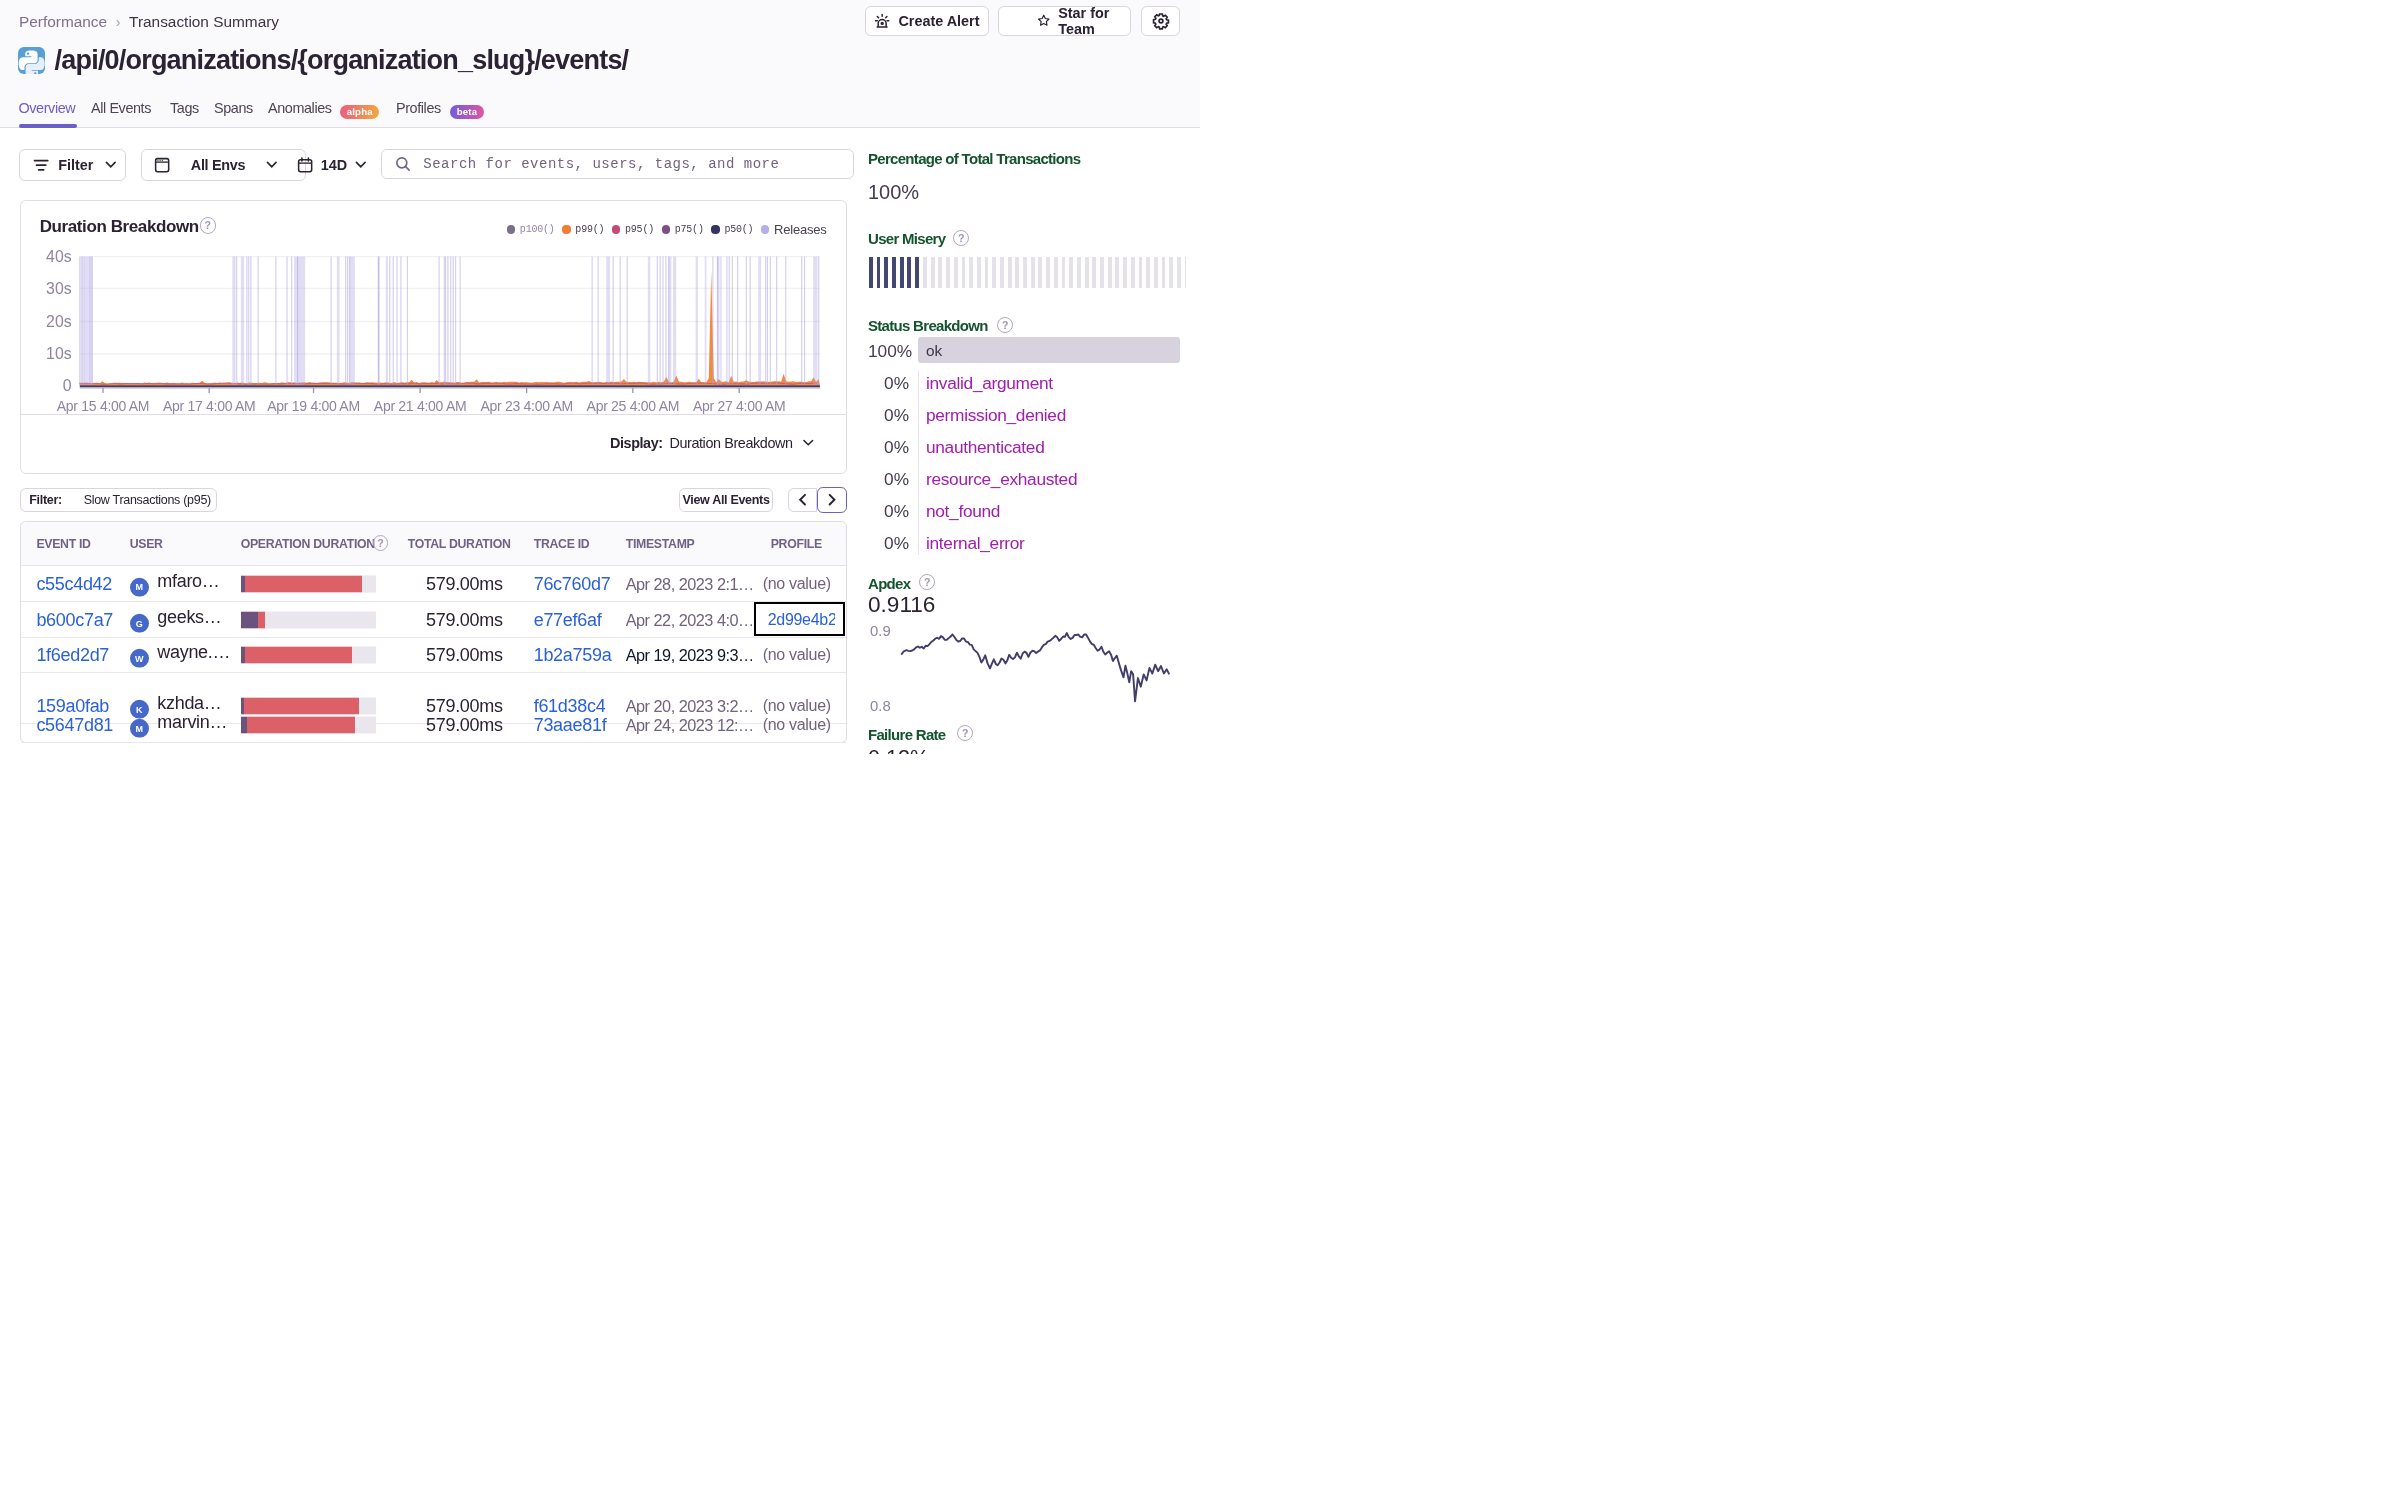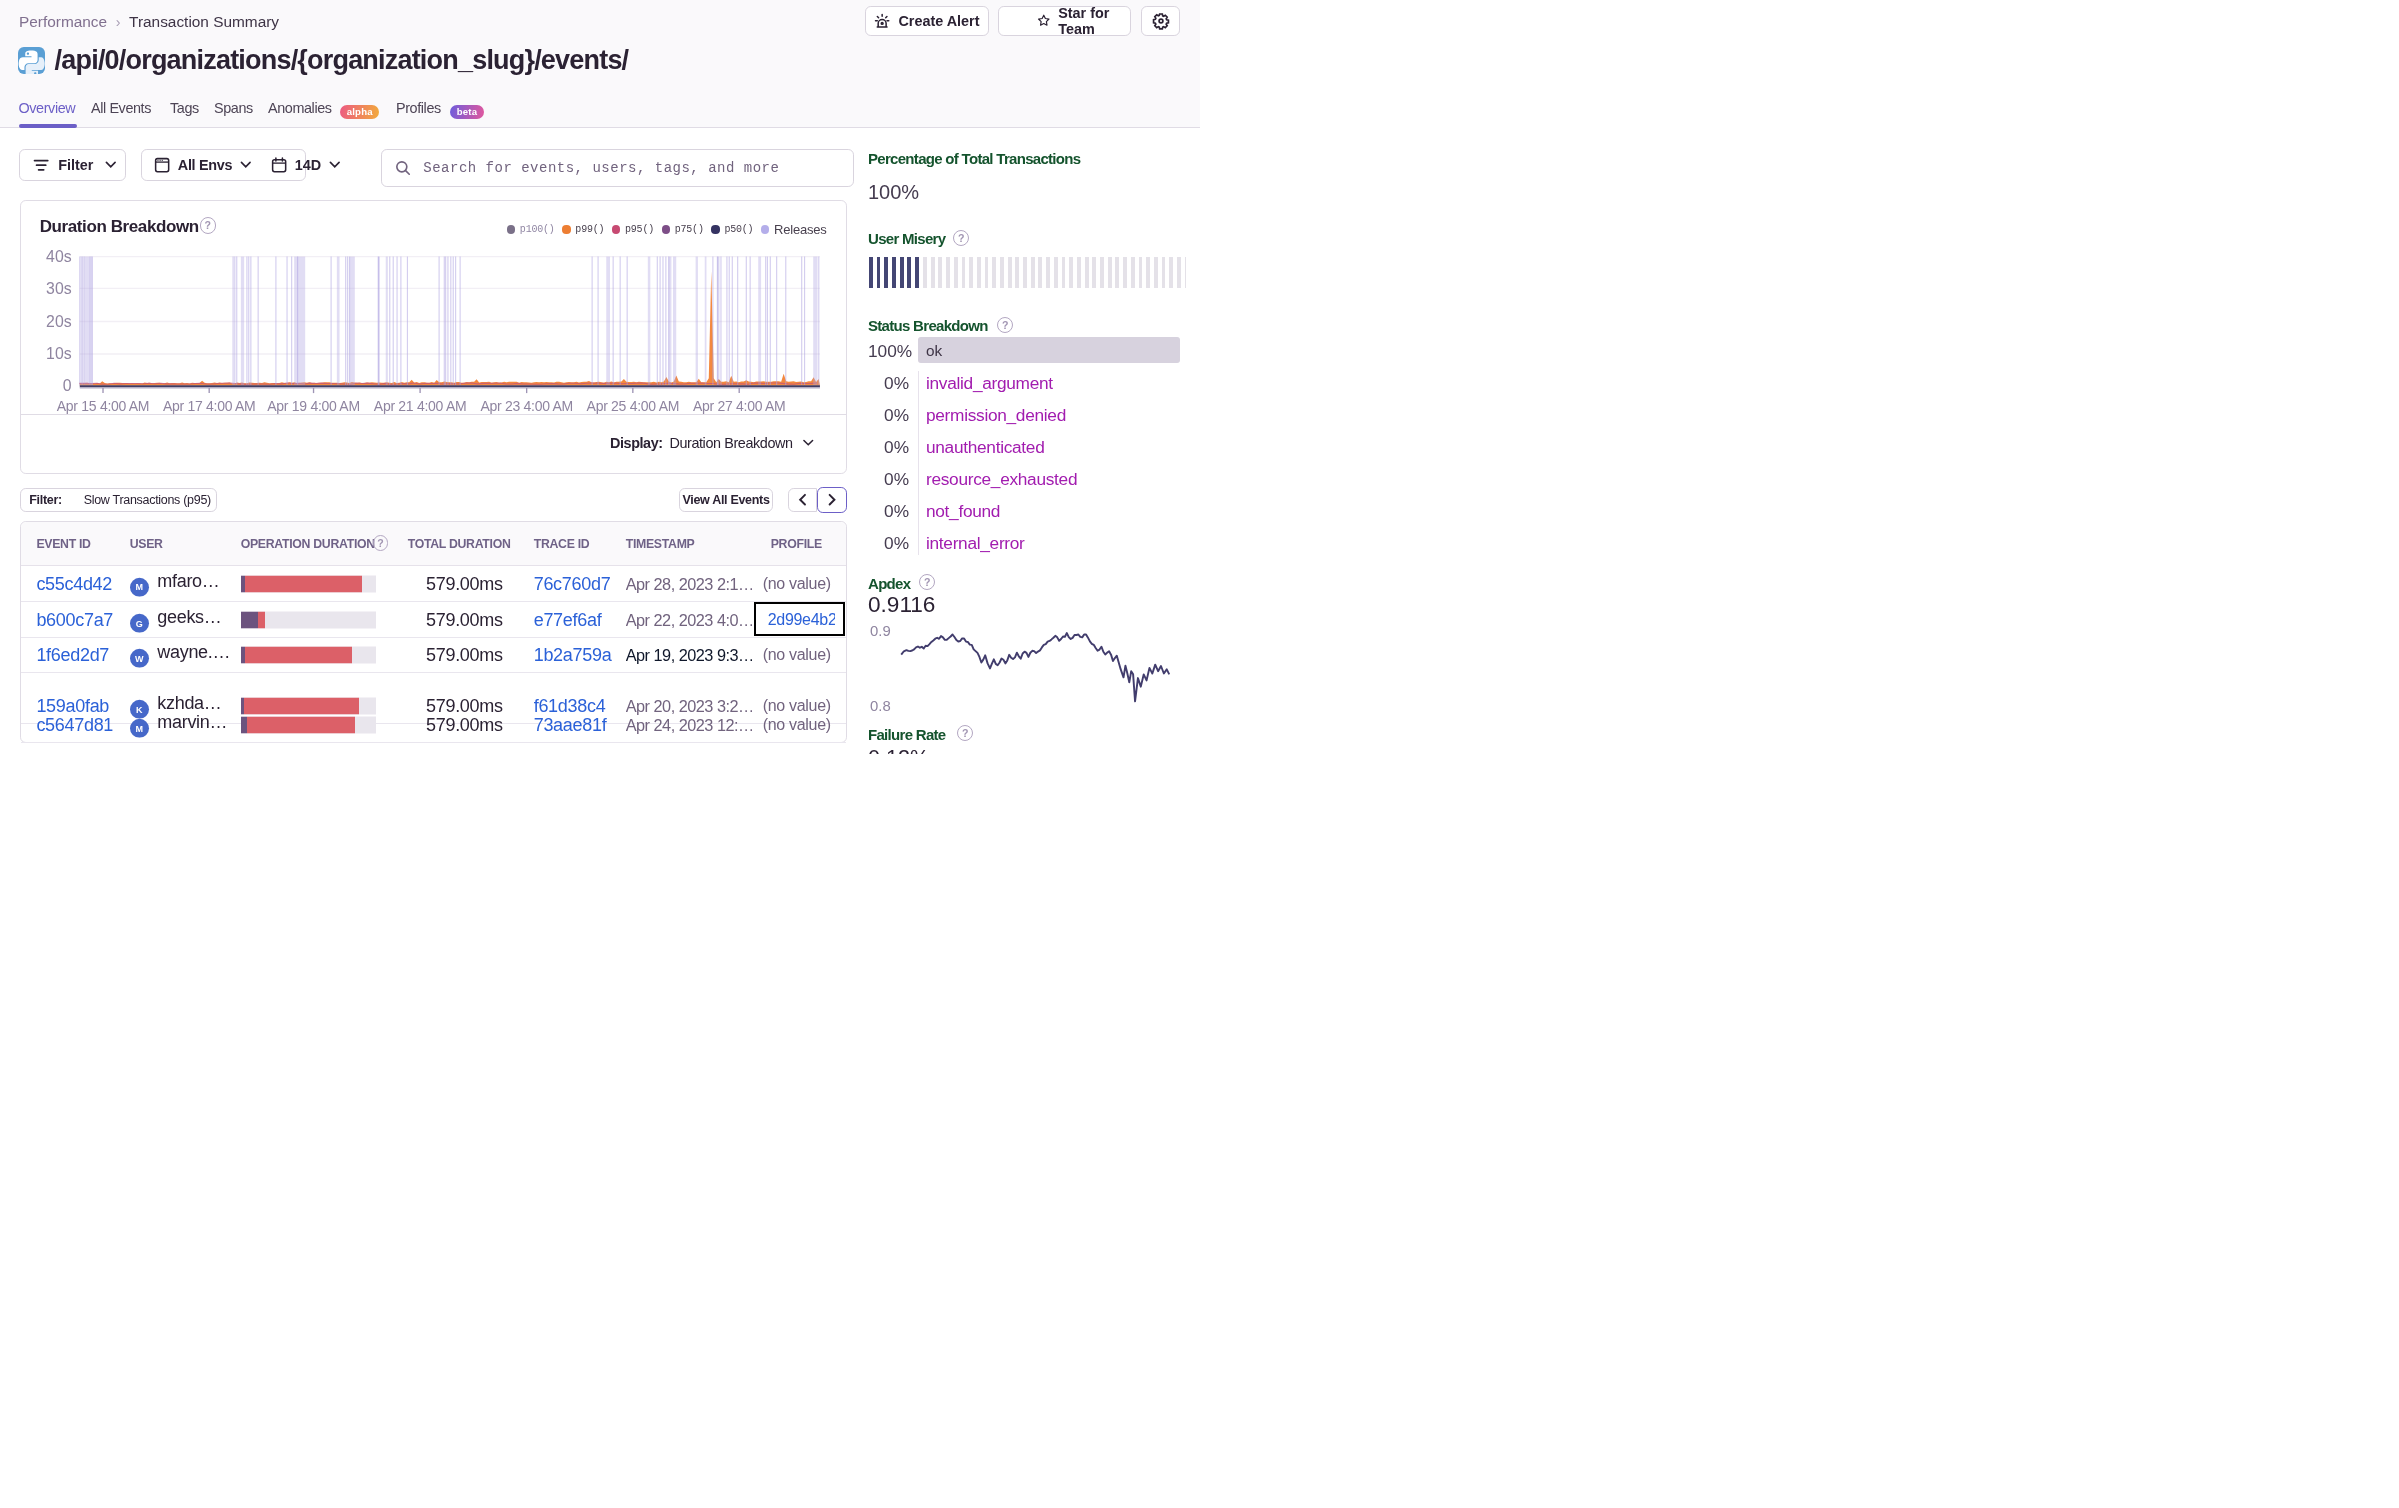--- a/index.html
+++ b/index.html
@@ -16,21 +16,21 @@
   .pyicon { width:27px; height:27px; border-radius:5.8px; background:#5a9fd4; position:relative; overflow:hidden; }
   .title { font-size:27px; font-weight:700; letter-spacing:-0.8px; color:#2b2233; white-space:nowrap; }
   .tab { position:absolute; top:100px; font-size:14.4px; color:#4d4455; letter-spacing:-0.4px; white-space:nowrap; }
   .tab.active { color:#6c5fc7; }
   .underline { position:absolute; left:18.5px; top:124px; width:58px; height:3.8px; background:#6c5fc7; border-radius:1.9px; }
   .badge { display:inline-block; border-radius:7.7px; color:#fff; font-size:9.6px; font-weight:700; padding:1px 6.7px 1.9px; letter-spacing:0.2px; }
   .badge.alpha { background:linear-gradient(100deg,#ec5a83,#f2ab3b); }
   .badge.beta { background:linear-gradient(100deg,#6e5ddc,#e1579d); }
   
   .fbtn { position:absolute; top:149px; height:32px; background:#fff; border:1px solid #d9d4de; border-radius:5.8px; display:flex; align-items:center; font-size:14.4px; font-weight:700; color:#2b2233; white-space:nowrap; }
-  .search { position:absolute; left:381px; top:149px; width:473px; height:38px; background:#fff; border:1px solid #d9d4de; border-radius:5.8px; display:flex; align-items:center; }
+  .search { position:absolute; left:381px; top:149px; width:473px; height:30px; background:#fff; border:1px solid #d9d4de; border-radius:5.8px; display:flex; align-items:center; }
   .search .ph { font-family:"Liberation Mono", monospace; font-size:14px; color:#71637e; letter-spacing:0.5px; }
   
   .panel { position:absolute; background:#fff; border:1px solid #e0dce5; border-radius:5.8px; }
   .chart-title { position:absolute; left:19px; top:16px; font-size:17px; font-weight:700; color:#2b2233; letter-spacing:-0.4px; }
   .legend { position:absolute; right:19px; top:21px; display:flex; align-items:center; gap:7.7px; font-family:"Liberation Mono", monospace; font-size:10px; letter-spacing:-0.2px; color:#49414f; }
   .legend .it { display:flex; align-items:center; gap:4.8px; }
   .legend .dot { width:8.2px; height:8.2px; border-radius:50%; }
   .chart-footer { position:absolute; left:0; right:0; bottom:0; height:59px; border-top:1px solid #e0dce5; }
   
   .thead { position:absolute; left:0; top:0; width:100%; height:44px; background:#faf9fb; border-bottom:1px solid #e6e2ea; border-radius:5.8px 5.8px 0 0; }
@@ -105,21 +105,21 @@
   <div class="fbtn" style="left:19px; width:107px; padding-left:13.4px; gap:8.6px;">
     <svg width="16.3" height="14.4" viewBox="0 0 16 14" stroke="#2b2233" stroke-width="1.7" stroke-linecap="round">
         <path d="M1.5 2.5h13M3.5 7h9M5.5 11.5h5"></path>
       </svg>
     <span>Filter</span>
     <svg width="11.5" height="7.7" viewBox="0 0 12 8" fill="none" stroke="#2b2233" stroke-width="1.7" stroke-linecap="round" style="margin-left:2.9px;">
         <path d="M1.5 1.5 6 6l4.5-4.5"></path>
       </svg>
   </div>
   <div class="fbtn" style="left:141px; width:165px;">
-    <div style="display:flex;align-items:center;gap:8px;padding-left:11.5px;">
+    <div style="display:flex;align-items:center;gap:21px;padding-left:11.5px;">
       <svg width="16.3" height="16.3" viewBox="0 0 16 16" fill="none" stroke="#2b2233" stroke-width="1.5">
           <rect x="1.6" y="1.6" width="12.8" height="12.8" rx="1.8"></rect>
           <path d="M1.6 5h12.8" stroke-width="1.3"></path>
           <circle cx="3.9" cy="3.3" r="0.62" fill="#2b2233" stroke="none"></circle>
           <circle cx="6" cy="3.3" r="0.62" fill="#2b2233" stroke="none"></circle>
           <circle cx="8.1" cy="3.3" r="0.62" fill="#2b2233" stroke="none"></circle>
         </svg>
       <span style="letter-spacing:-0.3px;">All Envs</span>
       <svg width="11.5" height="7.7" viewBox="0 0 12 8" fill="none" stroke="#2b2233" stroke-width="1.7" stroke-linecap="round">
           <path d="M1.5 1.5 6 6l4.5-4.5"></path>

